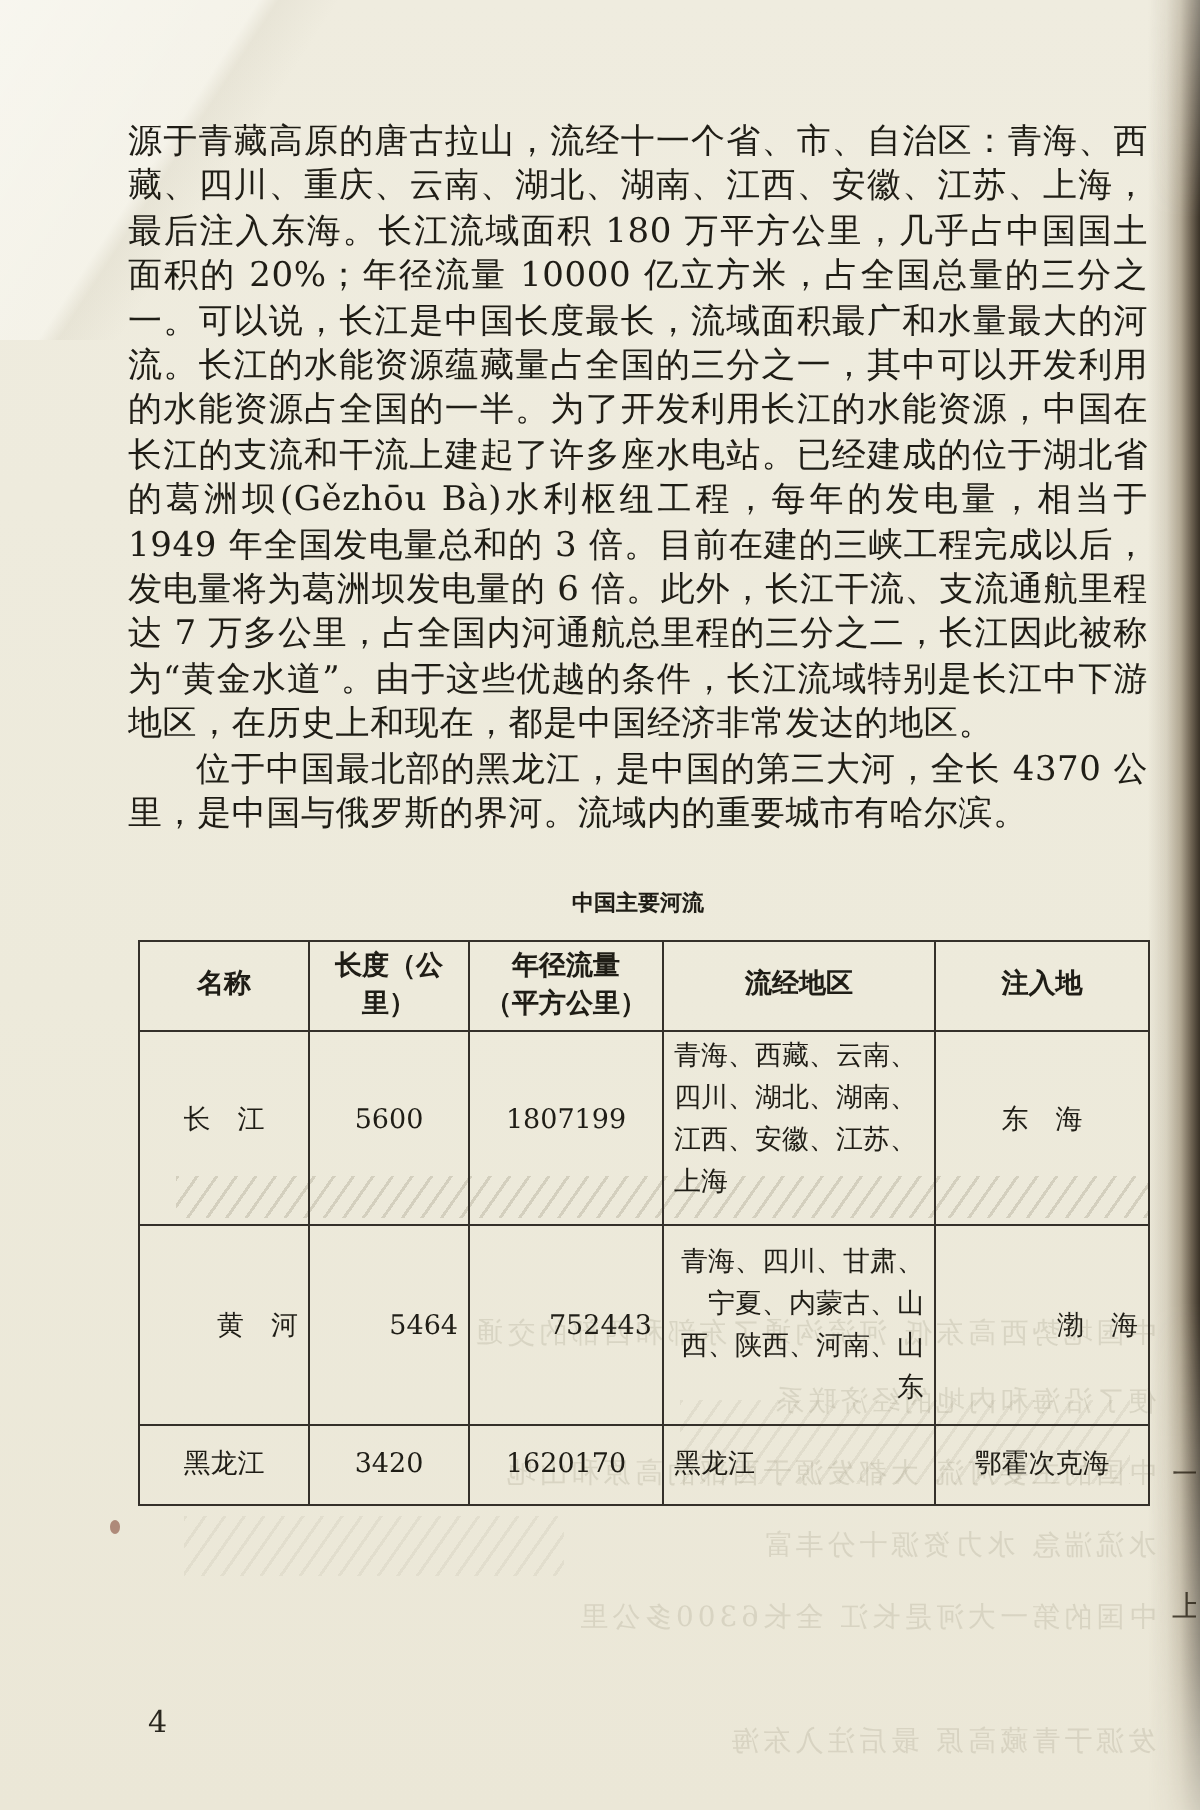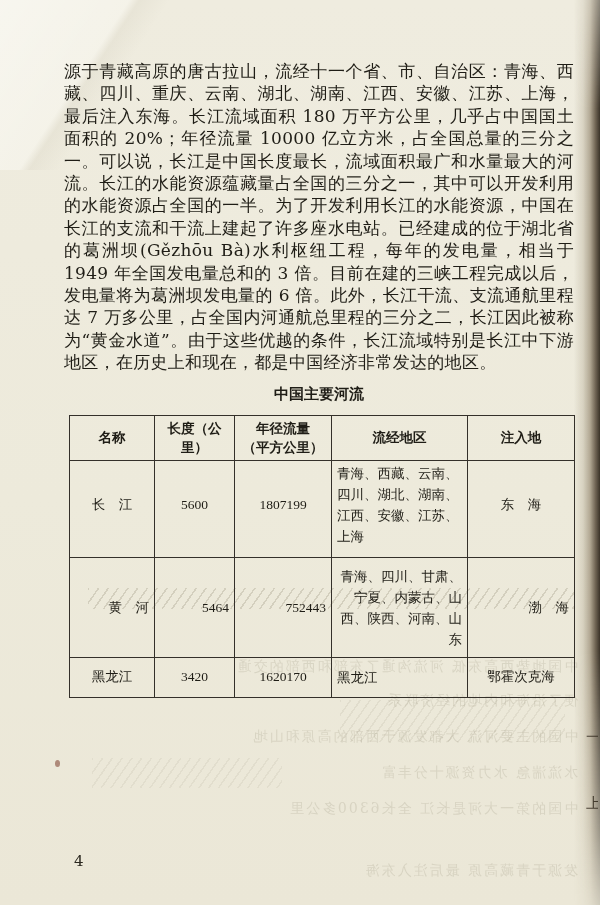--- a/index.html
+++ b/index.html
@@ -63,36 +63,36 @@
   
   .content{
     position:absolute;left:64px;top:60px;width:510px;
   }
   .para{
     margin:0;font-size:17px;line-height:22.4px;letter-spacing:.3px;
     text-align:justify;text-justify:inter-ideograph;color:#1f1d16;
   }
   .para.indent{text-indent:2em;}
   .table-title{
-    margin-top:11px;margin-bottom:11px;
-    text-align:center;font-size:15px;font-weight:bold;color:#1f1d16;
+    margin-top:25px;margin-bottom:11px;
+    text-align:center;font-size:11px;font-weight:bold;color:#1f1d16;
   }
   table.rivers{
     border-collapse:collapse;table-layout:fixed;
     width:505px;margin-left:5px;
     font-size:13.5px;color:#1f1d16;
   }
   table.rivers th,table.rivers td{
     border:1.5px solid #34302a;
     padding:3px 5px;vertical-align:middle;
   }
   table.rivers th{font-weight:600;text-align:center;white-space:pre-line;line-height:19px;}
   col.c-name{width:85px;}col.c-len{width:80px;}col.c-area{width:97px;}
   col.c-reg{width:136px;}col.c-out{width:107px;}
-  td.center{text-align:center;font-family:Liberation Serif, serif;}
+  td.center{text-align:center;}
   td.regions{text-align:left;line-height:21px;padding:8px 8px;}
   tr.r-tall td{padding-top:2px;padding-bottom:10px;}
   tr.r-mid td{padding-top:8px;padding-bottom:7px;text-align:right;}
   tr.r-short td{padding-top:9px;padding-bottom:9px;}
   .page-number{
     position:absolute;left:74px;top:852px;
     font-size:15px;color:#2a271f;
   }
 </style>
 </head>
@@ -110,20 +110,21 @@
     <div class="bleed-line" style="top:692px">便了沿海和内地的经济联系</div>
     <div class="bleed-line" style="top:728px">中国的主要河流 大都发源于西部的高原和山地</div>
     <div class="bleed-line" style="top:764px">水流湍急 水力资源十分丰富</div>
     <div class="bleed-line" style="top:800px">中国的第一大河是长江 全长6300多公里</div>
     <div class="bleed-line" style="top:862px">发源于青藏高原 最后注入东海</div>
     <div class="ink-dot"></div>
   </div>
 
   <div class="content">
     <p class="para">源于青藏高原的唐古拉山，流经十一个省、市、自治区：青海、西藏、四川、重庆、云南、湖北、湖南、江西、安徽、江苏、上海，最后注入东海。长江流域面积 180 万平方公里，几乎占中国国土面积的 20%；年径流量 10000 亿立方米，占全国总量的三分之一。可以说，长江是中国长度最长，流域面积最广和水量最大的河流。长江的水能资源蕴藏量占全国的三分之一，其中可以开发利用的水能资源占全国的一半。为了开发利用长江的水能资源，中国在长江的支流和干流上建起了许多座水电站。已经建成的位于湖北省的葛洲坝(Gězhōu Bà)水利枢纽工程，每年的发电量，相当于 1949 年全国发电量总和的 3 倍。目前在建的三峡工程完成以后，发电量将为葛洲坝发电量的 6 倍。此外，长江干流、支流通航里程达 7 万多公里，占全国内河通航总里程的三分之二，长江因此被称为“黄金水道”。由于这些优越的条件，长江流域特别是长江中下游地区，在历史上和现在，都是中国经济非常发达的地区。</p>
+    <p class="para indent">位于中国最北部的黑龙江，是中国的第三大河，全长 4370 公里，是中国与俄罗斯的界河。流域内的重要城市有哈尔滨。</p>
 
     <div class="table-title">中国主要河流</div>
 
     <table class="rivers">
       <colgroup>
         <col class="c-name">
           <col class="c-len">
           <col class="c-area">
           <col class="c-reg">
           <col class="c-out">

